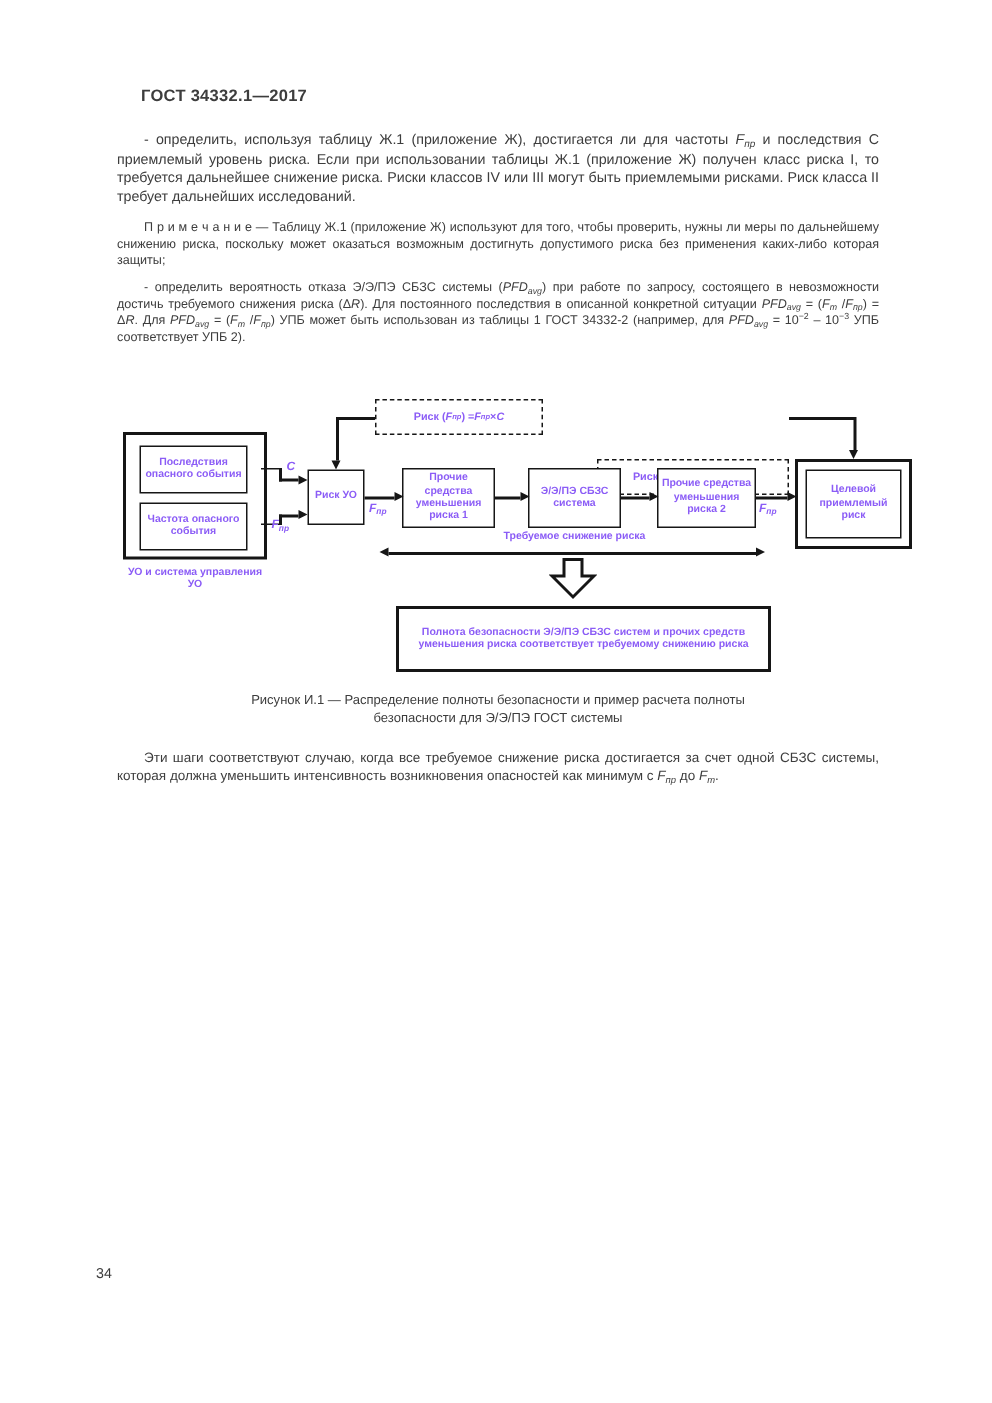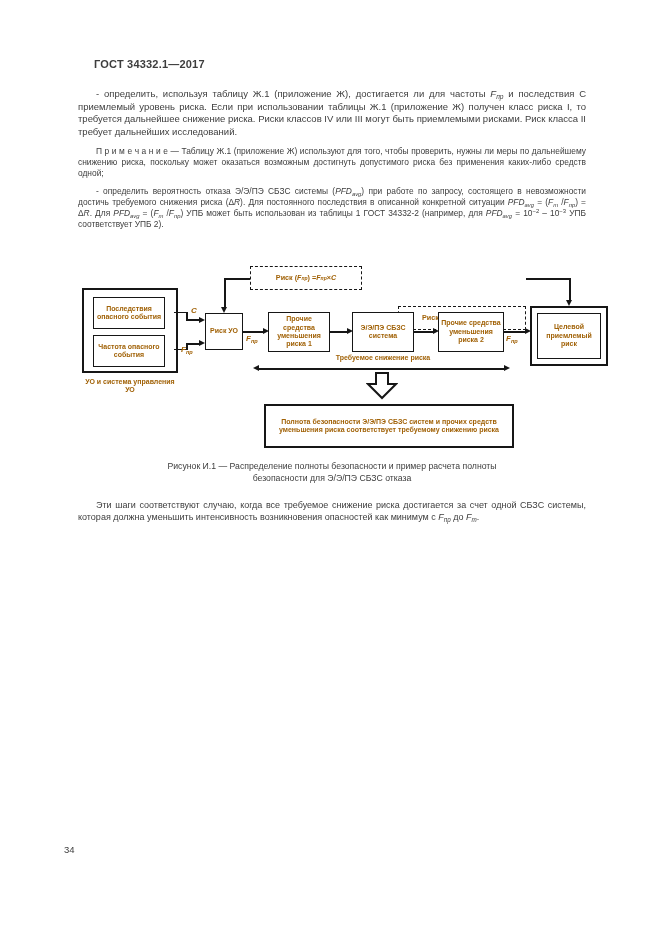--- a/index.html
+++ b/index.html
@@ -13,21 +13,21 @@
   sub,sup{font-size:0.7em;line-height:0;}
   sub{vertical-align:-0.32em;}
   sup{vertical-align:0.55em;}
   .hdr{left:78px;top:58px;font-size:11px;font-weight:bold;letter-spacing:0.2px;padding-left:16px;}
   .para{left:78px;width:508px;text-align:justify;}
   .p-main{font-size:9.5px;line-height:12.6px;text-indent:18px;}
   .p-small{font-size:8.4px;line-height:11px;text-indent:18px;}
   .caption{left:78px;width:508px;text-align:center;font-size:8.7px;line-height:11.5px;}
   .pagenum{left:64px;top:844px;font-size:9.5px;}
   
-  .fig{left:60px;top:258px;width:560px;height:200px;color:#a16207;}
+  .fig{left:60px;top:258px;width:560px;height:200px;color:#8b5cf6;}
   .fbox{position:absolute;border:1.5px solid #161616;background:#fff;
         display:flex;align-items:center;justify-content:center;text-align:center;
         font-size:7px;line-height:8.4px;font-weight:bold;padding:1px;box-sizing:border-box;}
   .fdash{border:1.5px dashed #161616;font-size:7.2px;}
   .fdbl{padding:0;}
   .fdbl-in{position:absolute;inset:5px;border:1.5px solid #161616;
            display:flex;align-items:center;justify-content:center;text-align:center;
            font-size:7px;line-height:8.4px;font-weight:bold;}
   .ln{position:absolute;background:#161616;}
   .ah-r{position:absolute;width:0;height:0;border-top:3.5px solid transparent;
@@ -39,21 +39,21 @@
   .flab{position:absolute;font-size:8px;font-weight:bold;font-style:italic;line-height:8px;}
   .ftext{position:absolute;font-size:7px;font-weight:bold;text-align:center;line-height:8px;}
 </style>
 </head>
 <body>
 
 <div class="abs hdr">ГОСТ 34332.1—2017</div>
 
 <div class="abs para p-main" style="top:88px;"><span>- определить, используя таблицу Ж.1 (приложение Ж), достигается ли для частоты </span><span class="it">F</span><sub class="it">пр</sub><span> и последствия С приемлемый уровень риска. Если при использовании таблицы Ж.1 (приложение Ж) получен класс риска I, то требуется дальнейшее снижение риска. Риски классов IV или III могут быть приемлемыми рисками. Риск класса II требует дальнейших исследований.</span></div>
 
-<div class="abs para p-small" style="top:146px;"><span>П р и м е ч а н и е — Таблицу Ж.1 (приложение Ж) используют для того, чтобы проверить, нужны ли меры по дальнейшему снижению риска, поскольку может оказаться возможным достигнуть допустимого риска без применения каких-либо средств одной;</span></div>
+<div class="abs para p-small" style="top:146px;"><span>П р и м е ч а н и е — Таблицу Ж.1 (приложение Ж) используют для того, чтобы проверить, нужны ли меры по дальнейшему снижению риска, поскольку может оказаться возможным достигнуть допустимого риска без применения каких-либо которая защиты;</span></div>
 
 <div class="abs para p-small" style="top:186px;"><span>- определить вероятность отказа Э/Э/ПЭ СБЗС системы (</span><span class="it">PFD</span><sub class="it">avg</sub><span>) при работе по запросу, состоящего в невозможности достичь требуемого снижения риска (Δ</span><span class="it">R</span><span>). Для постоянного последствия в описанной конкретной ситуации </span><span class="it">PFD</span><sub class="it">avg</sub><span> = (</span><span class="it">F</span><sub class="it">т</sub><span> /</span><span class="it">F</span><sub class="it">пр</sub><span>) = Δ</span><span class="it">R</span><span>. Для </span><span class="it">PFD</span><sub class="it">avg</sub><span> = (</span><span class="it">F</span><sub class="it">т</sub><span> /</span><span class="it">F</span><sub class="it">пр</sub><span>) УПБ может быть использован из таблицы 1 ГОСТ 34332-2 (например, для </span><span class="it">PFD</span><sub class="it">avg</sub><span> = 10</span><sup>−2</sup><span> – 10</span><sup>−3</sup><span> УПБ соответствует УПБ 2).</span></div>
 
 <div class="abs fig">
 
   <div class="fbox fdash" style="left:190px;top:8px;width:112px;height:24px;">
       <span>Риск (</span>
       <span class="it">F</span>
       <sub class="it">пр</sub>
       <span>) = </span>
@@ -130,17 +130,17 @@
   <div class="ah-r" style="left:444px;top:107px;"></div>
 
   <svg class="abs" style="left:306px;top:114px;" width="32" height="28" viewBox="0 0 32 28">
     <polygon points="10,1 22,1 22,12 30,12 16,26 2,12 10,12" fill="#ffffff" stroke="#161616" stroke-width="2"></polygon>
   </svg>
 
   <div class="fbox" style="left:204px;top:146px;width:250px;height:44px;border-width:2px;padding:2px 10px;">Полнота безопасности Э/Э/ПЭ СБЗС систем и прочих средств уменьшения риска соответствует требуемому снижению риска</div>
 </div>
 
 <div class="abs caption" style="top:461px;">Рисунок И.1 — Распределение полноты безопасности и пример расчета полноты</div>
-<div class="abs caption" style="top:473px;">безопасности для Э/Э/ПЭ СБЗС отказа</div>
+<div class="abs caption" style="top:473px;">безопасности для Э/Э/ПЭ ГОСТ системы</div>
 
 <div class="abs para" style="top:499px;font-size:9px;line-height:12px;text-indent:18px;"><span>Эти шаги соответствуют случаю, когда все требуемое снижение риска достигается за счет одной СБЗС системы, которая должна уменьшить интенсивность возникновения опасностей как минимум с </span><span class="it">F</span><sub class="it">пр</sub><span> до </span><span class="it">F</span><sub class="it">т</sub><span>.</span></div>
 
 <div class="abs pagenum">34</div>
 
 </body></html>

